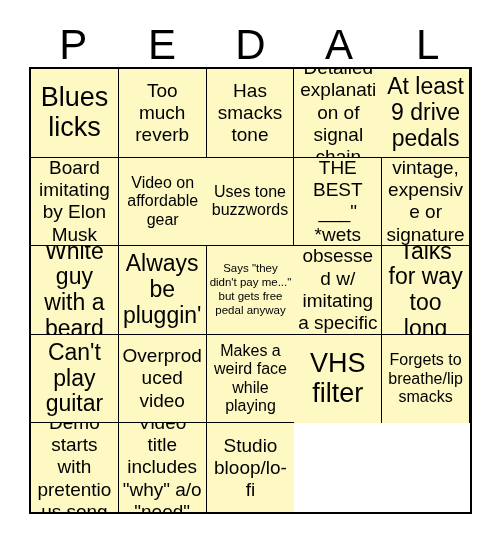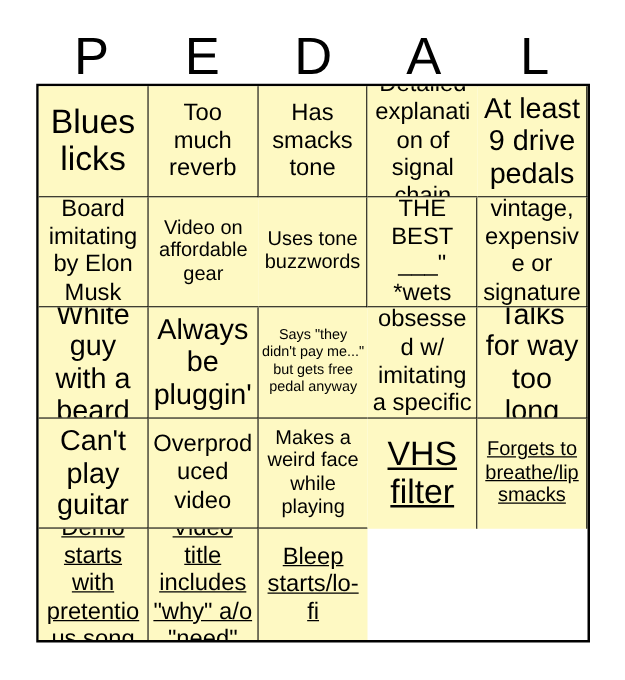--- a/index.html
+++ b/index.html
@@ -67,21 +67,21 @@
     border-right: 1.5px solid #000;
     border-bottom: 1.5px solid #000;
     display: flex;
     align-items: center;
     justify-content: center;
     padding: 2px 3px;
     overflow: hidden;
     background: #fef9c3;
   }
   .cell.col-last { border-right: none; }
-  .cell.row-last { border-bottom: none; text-decoration: underline; }
+  .cell.row-last { border-bottom: none; }
 
   .cell-text {
     display: block;
     width: 100%;
     text-align: center;
     line-height: 1.12;
     font-family: "Liberation Sans", sans-serif;
     color: #000000;
     word-wrap: break-word;
     overflow-wrap: break-word;
@@ -176,17 +176,17 @@
     <div class="cell row-last">
       <span class="cell-text sz-md">Forgets to breathe/lip smacks</span>
     </div>
     <div class="cell row-last">
       <span class="cell-text sz-sm">Demo starts with pretentious song</span>
     </div>
     <div class="cell row-last">
       <span class="cell-text sz-sm">Video title includes "why" a/o "need"</span>
     </div>
     <div class="cell col-last row-last">
-      <span class="cell-text sz-lg">Bleep starts/lo-fi</span>
+      <span class="cell-text sz-lg">Studio bloop/lo-fi</span>
     </div>
 
   </div>
 </div>
 
 </body></html>

